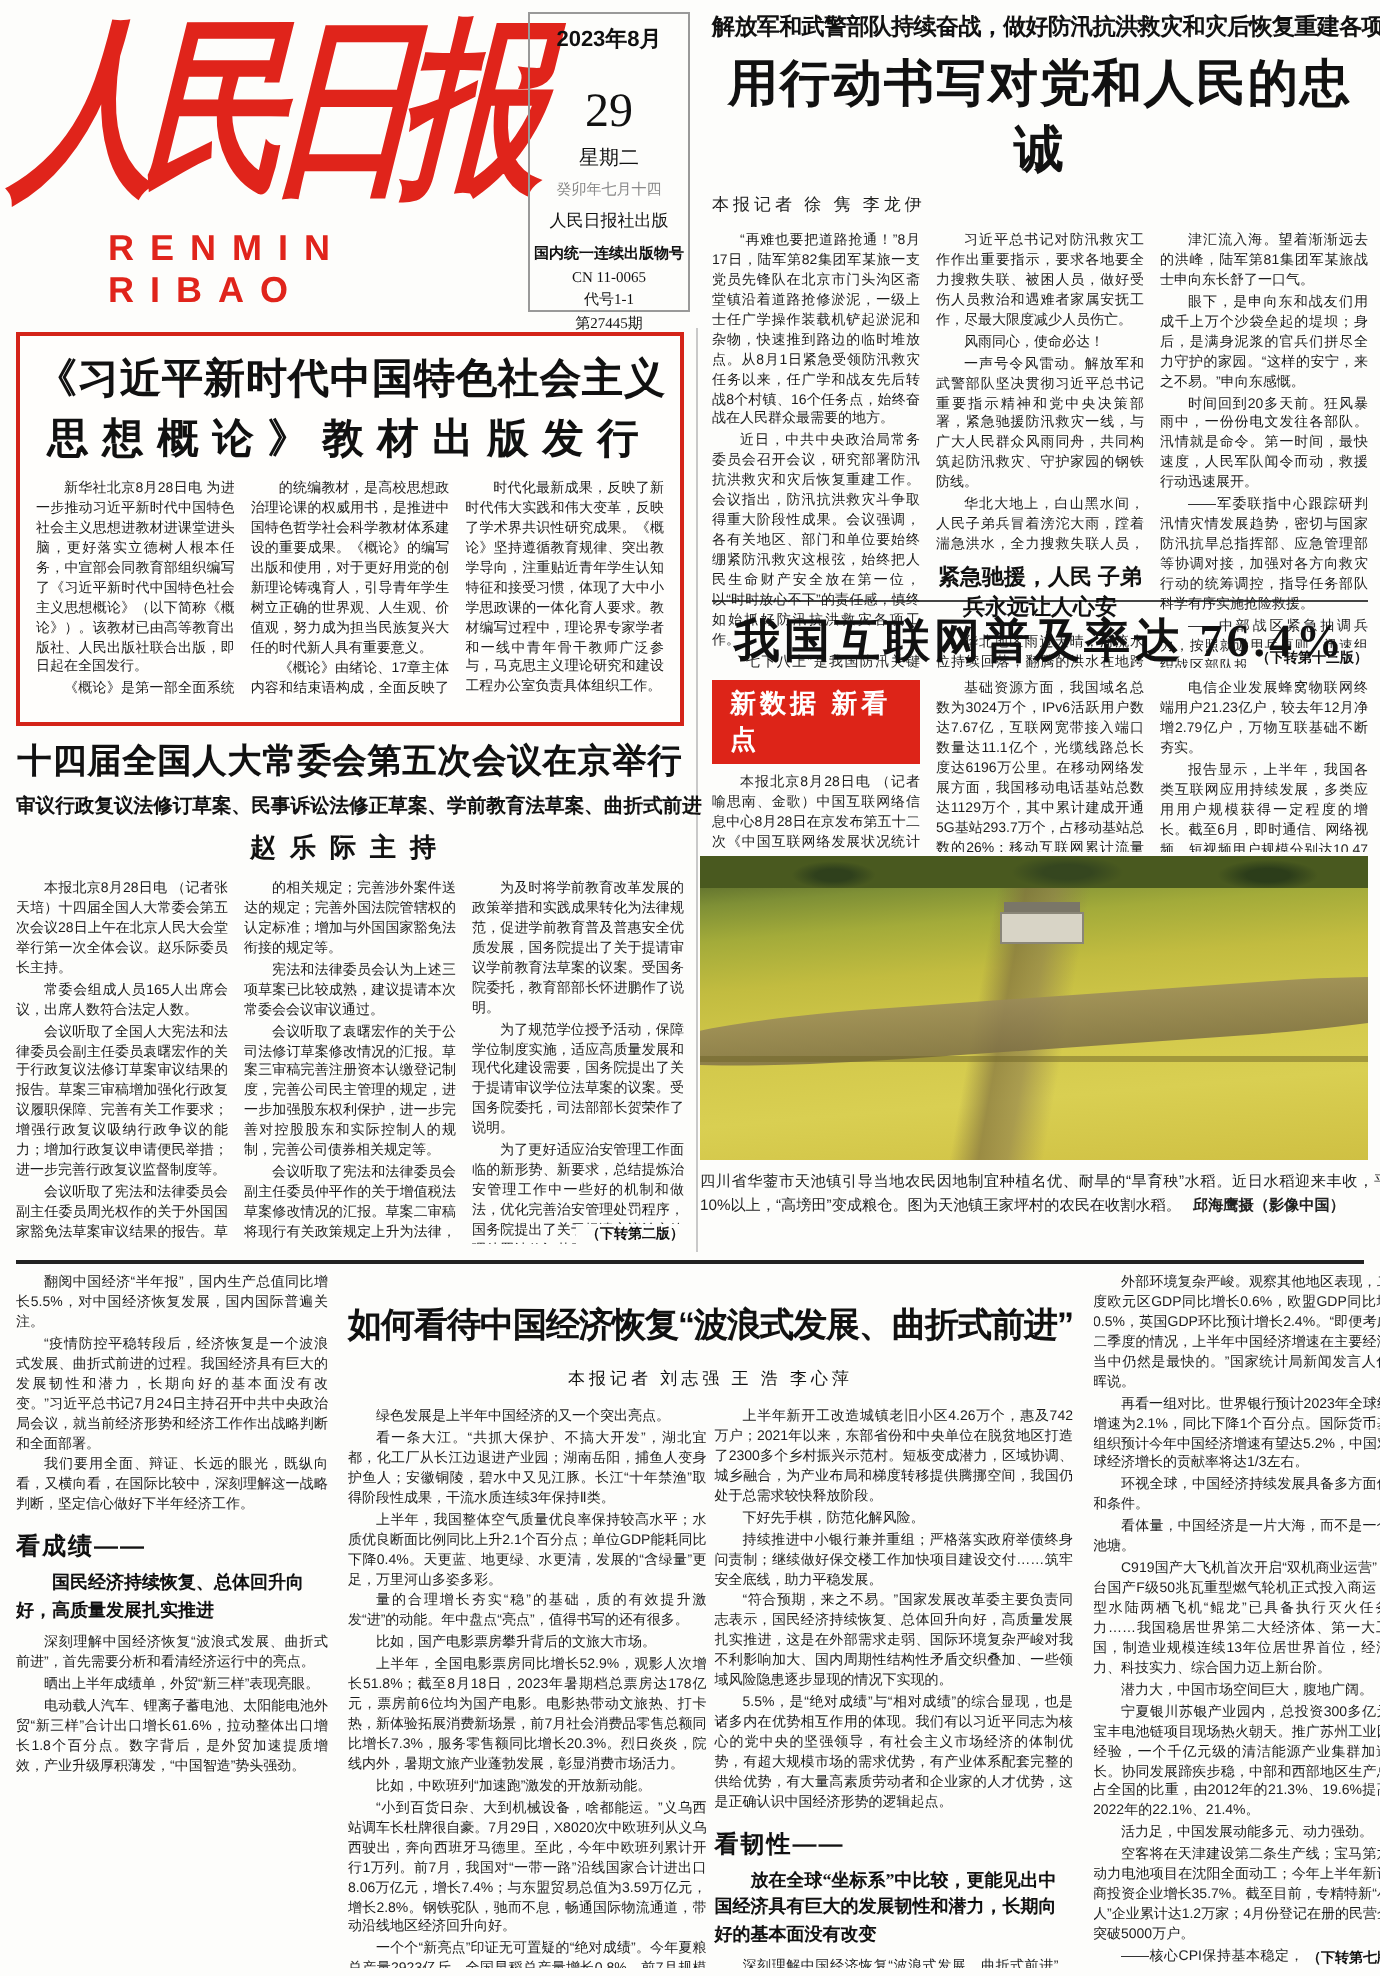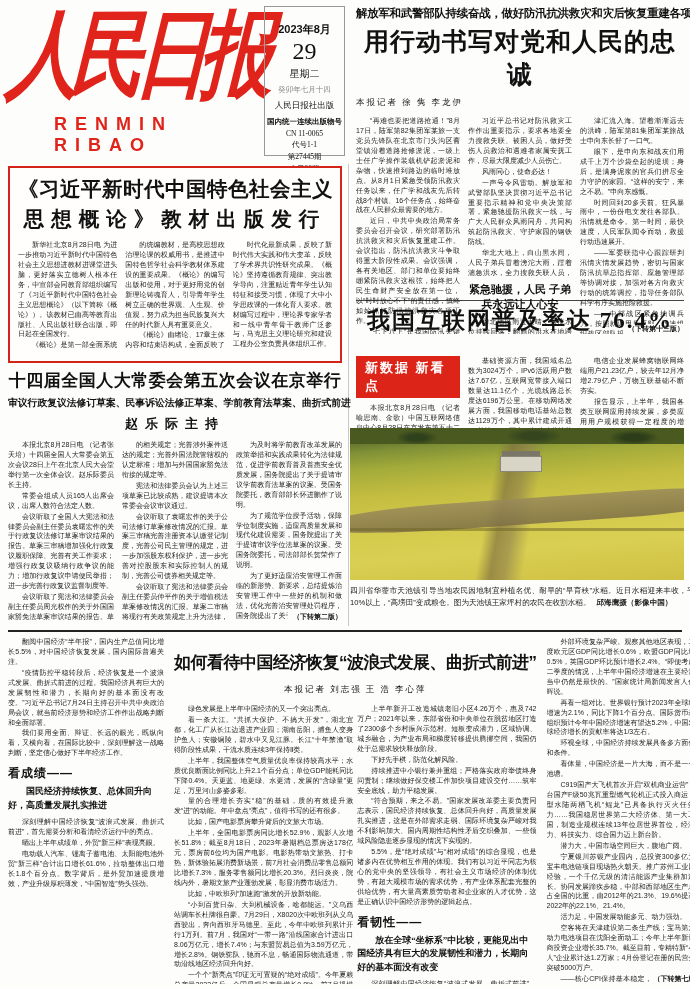--- a/index.html
+++ b/index.html
@@ -9,23 +9,23 @@
 
   
   .masthead { position:absolute; left:10px; top:6px; width:252px; height:152px; }
   .logo-cn { font-family:"DejaVu Serif", serif; font-weight:bold; font-style:italic;
              color:#e0241b; font-size:72px; letter-spacing:-9px; line-height:1;
              transform:scale(1.02,1.32) skewX(-4deg); transform-origin:left top; height:100px; white-space:nowrap; }
   .logo-latin { color:#e0241b; font-weight:bold; font-size:18px; letter-spacing:8px; margin:8px 0 0 44px; }
   .site-line { color:#cc2a1f; font-size:9px; margin:16px 0 0 28px; letter-spacing:.5px; }
 
   .datebox { position:absolute; left:264px; top:6px; width:81px; height:150px;
-             border:1px solid #999; text-align:center; padding-top:15px; }
+             border:1px solid #999; text-align:center; padding-top:5px; }
   .db-month { font-weight:bold; font-size:11px; }
-  .db-day { font-size:24px; font-family:"Liberation Serif", serif; margin-top:1px; }
+  .db-day { font-size:24px; font-family:"Liberation Serif", serif; margin-top:16px; }
   .db-week { font-weight:normal; font-size:10px; margin-top:2px; }
   .db-lunar { font-size:7.5px; color:#888; margin-top:4px; }
   .db-pub { font-size:8.5px; font-family:"Liberation Serif", serif; margin-top:5px; }
   .db-issn-label { font-size:7.5px; font-weight:bold; margin-top:5px; }
   .db-small { font-size:7.5px; font-family:"Liberation Serif", serif; margin-top:2px; }
 
   .vrule { position:absolute; left:348px; top:164px; width:1px; height:462px; background:#c9c9c9; }
 
   
   .para { font-size:7px; line-height:1.42; text-align:justify; text-indent:2em;
@@ -45,21 +45,21 @@
             margin-top:6px; letter-spacing:2px; color:#222; }
   .loyalty-cols { margin-top:7px; height:218px; }
   .mid-head { font-size:11px; font-weight:bold; text-align:center; line-height:1.45; margin:5px 0 4px; }
   .col-flex { display:flex; flex-direction:column; }
   .grow-clip { flex:1 1 auto; overflow:hidden; }
 
   
   .art-internet { position:absolute; left:356px; top:305px; width:328px; height:120px; }
   .hl-internet { font-family:"Liberation Serif", serif; font-weight:bold; font-size:23px;
                  text-align:center; letter-spacing:2px; }
-  .internet-cols { margin-top:20px; height:86px; }
+  .internet-cols { margin-top:4px; height:86px; }
   .badge { display:inline-block; background:#dd2418; color:#fff; font-weight:bold;
            font-size:13px; padding:3px 9px; letter-spacing:2px; margin-bottom:5px; }
 
   
   .photo-wrap { position:absolute; left:350px; top:428px; width:384px; height:198px; }
   .photo { position:relative; width:334px; height:152px; overflow:hidden;
     background:
       linear-gradient(100deg, rgba(0,0,0,0) 42%, rgba(124,108,64,.65) 46%, rgba(140,124,78,.6) 50%, rgba(0,0,0,0) 55%),
       linear-gradient(175deg, #3f5026 0%, #5d6e2d 7%, #7f9036 14%, #a3ab3a 24%,
                       #c2bc40 38%, #d2c84a 55%, #d9cf52 75%, #cfc043 100%); }

